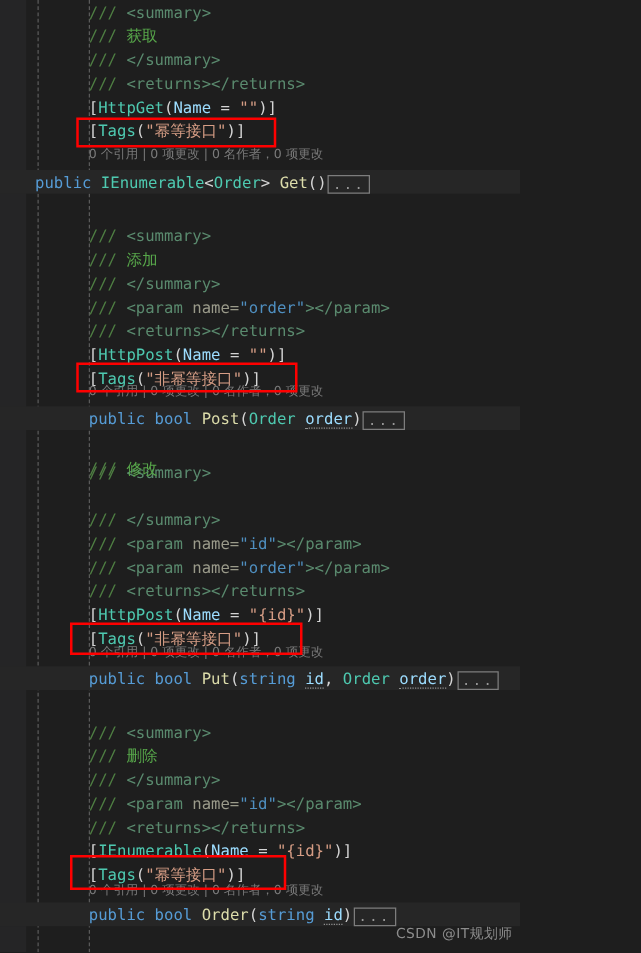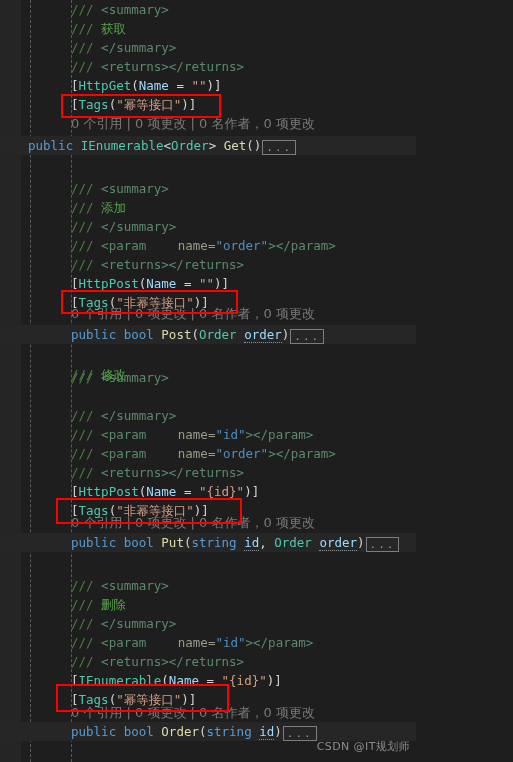--- a/index.html
+++ b/index.html
@@ -49,35 +49,35 @@
     box-sizing: border-box;
   }
   .line.hl {
     background: #262626;
   }
 
   
   .cmt      { color: #4f7f43; }          
   .cmt-cn   { color: #57a64a; }
   .xtag     { color: #5a8a6e; }          
-  .xattr    { color: #9a9a8a; margin-left: 24px; }          
+  .xattr    { color: #9a9a8a; }          
   .xval     { color: #4f8fc0; }          
   .punc     { color: #d4d4d4; }          
   .attr     { color: #4ec9b0; text-align: center; }          
   .param    { color: #9cdcfe; }          
   .str      { color: #d69d85; }          
   .kw       { color: #569cd6; }          
   .type     { color: #4ec9b0; }          
   .meth     { color: #dcdcaa; }          
   .ul       { border-bottom: 1px dotted #8f8f8f; }
 
   
   .codelens {
     color: #7a7a7a;
-    font-size: 13px;
+    font-size: 10px;
     font-family: "DejaVu Sans", "Liberation Sans", sans-serif;
   }
 
   
   .ellipsis-box {
     display: inline-block;
     border: 1px solid #7d7d7d;
     color: #9a9a9a;
     padding: 0 3px;
     line-height: 13px;

